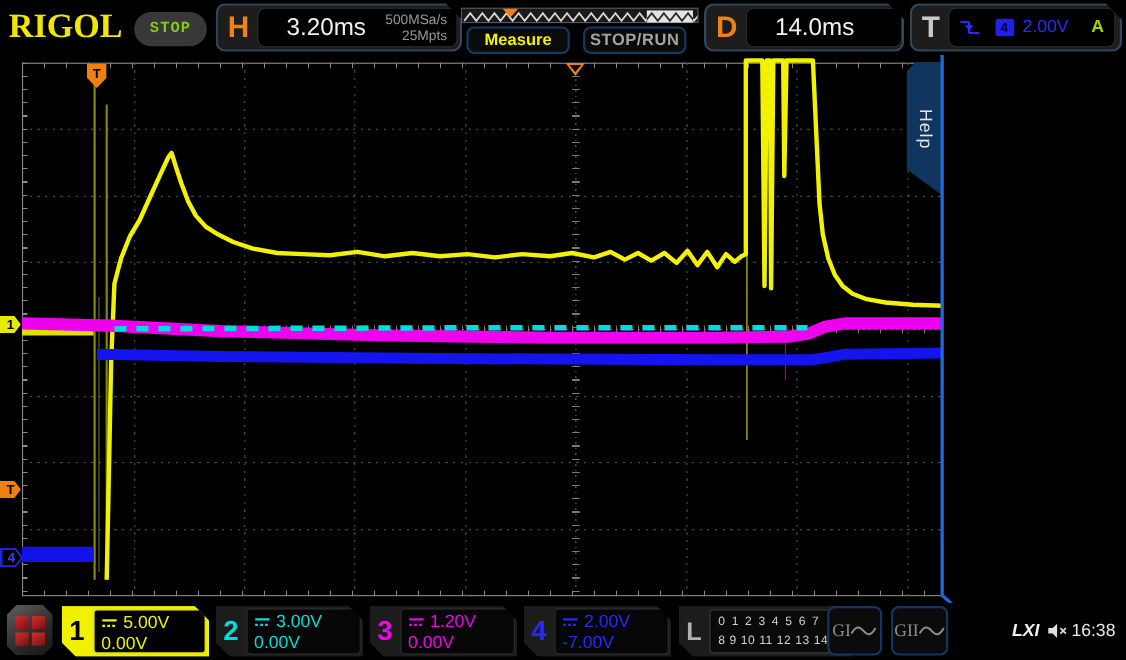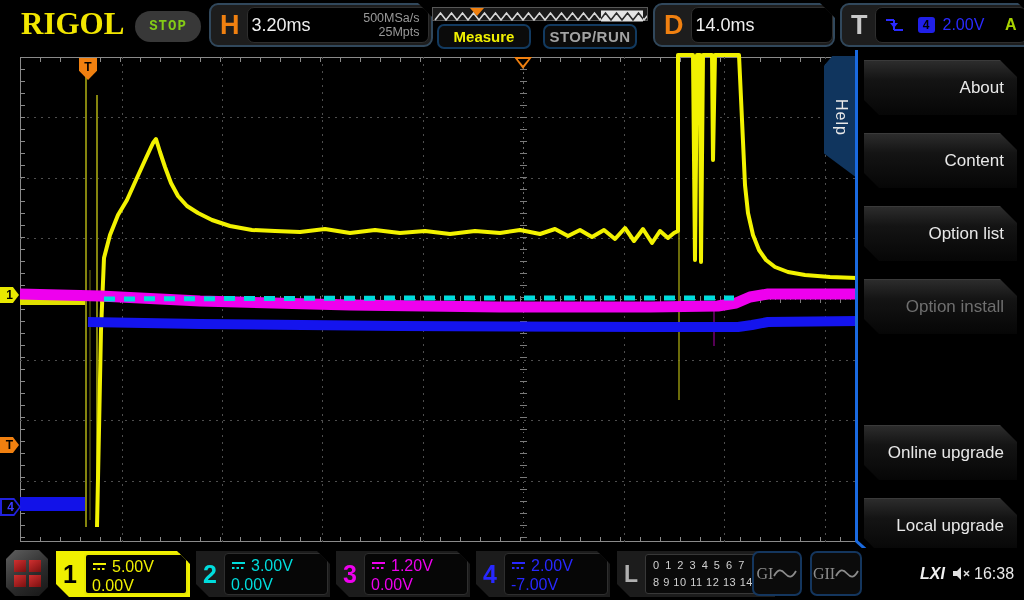--- a/index.html
+++ b/index.html
@@ -1,29 +1,29 @@
 <!DOCTYPE html>
 <html><head>
 <meta charset="utf-8">
 <style>
   * { margin:0; padding:0; box-sizing:border-box; }
   html,body { background:#000; }
   body { font-family:"Liberation Sans", sans-serif; }
   #screen { position:relative; width:1024px; height:600px; background:#000; overflow:hidden; }
 
   
-  .topbar { position:absolute; left:0; top:0; width:900px; height:50px; background:#000; z-index:30;margin-left:13px; }
+  .topbar { position:absolute; left:0; top:0; width:900px; height:50px; background:#000; z-index:30; }
   .logo { position:absolute; left:8px; top:6px; font-family:"Liberation Serif", serif; font-weight:bold; font-size:31px; color:#f2e600; letter-spacing:0px; }
   .stop-badge { position:absolute; left:122px; top:11px; width:66px; height:31px; background:#383838; border-radius:16px; color:#84cc16; font-weight:bold; font-size:14px; text-align:center; line-height:31px; letter-spacing:1px;font-family:Liberation Mono, monospace; }
   .tb-group { position:absolute; top:3px; height:44px; background:#1d1d1d; border:2px solid #31485c; border-radius:9px; clip-path:polygon(0 0, calc(100% - 15px) 0, 100% 15px, 100% 100%, 0 100%); display:flex; align-items:center; }
   .tb-letter { font-weight:bold; font-size:27px; color:#f08010; padding:0 7px 0 9px; }
   .tb-valuebox { background:#000; border:1px solid #2e2e2e; border-radius:7px; height:36px; display:flex; align-items:center; }
   .h-group { left:196px; width:224px; }
   .h-valuebox { width:182px; }
-  .h-time { color:#f0f0f0; font-size:18px; padding-left:4px; }
+  .h-time { color:#f0f0f0; font-size:22px; padding-left:26px; }
   .h-rates { margin-left:auto; text-align:right; padding-right:8px; color:#989898; font-size:12.5px; line-height:1.15; }
   .membar { position:absolute; left:419px; top:7px; width:216px; height:14px; background:#1a1a1a; border:1px solid #585858; }
   .mem-tri { position:absolute; left:457px; top:8px; width:0; height:0; border-left:7px solid transparent; border-right:7px solid transparent; border-top:8px solid #f08010; z-index:2; }
   .tb-btn { position:absolute; top:24px; width:94px; height:25px; background:#0b0b0b; border:2px solid #123a60; border-radius:7px; box-shadow:0 0 0 2px #000; font-weight:bold; font-size:15px; text-align:center; line-height:21px; }
   .measure-btn { left:424px; color:#f2f200; }
   .stoprun-btn { left:530px; color:#a3a3a3; letter-spacing:0.5px; }
   .d-group { left:640px; width:182px; }
   .d-valuebox { width:142px; }
   .t-group { left:827px; width:193px; }
   .t-letter { color:#c8c8c8; }
@@ -193,28 +193,20 @@
       </div>
     </div>
   </div>
 
   <div class="help-tab">
       <span>Help</span>
     </div>
   <div class="sb-border-v"></div>
   <div class="sb-border-d"></div>
   <div class="sb-border-h"></div>
-  <div class="sidebar">
-    <div class="sb-btn" style="top:10px;">About</div>
-    <div class="sb-btn" style="top:83px;">Content</div>
-    <div class="sb-btn" style="top:156px;">Option list</div>
-    <div class="sb-btn disabled" style="top:229px;">Option install</div>
-    <div class="sb-btn" style="top:375px;">Online upgrade</div>
-    <div class="sb-btn" style="top:448px;">Local upgrade</div>
-  </div>
 
   <div class="bottombar">
     <div class="menu-btn">
       <span class="menu-grid">
           <i></i>
           <i></i>
           <i></i>
           <i></i>
         </span>
     </div>

